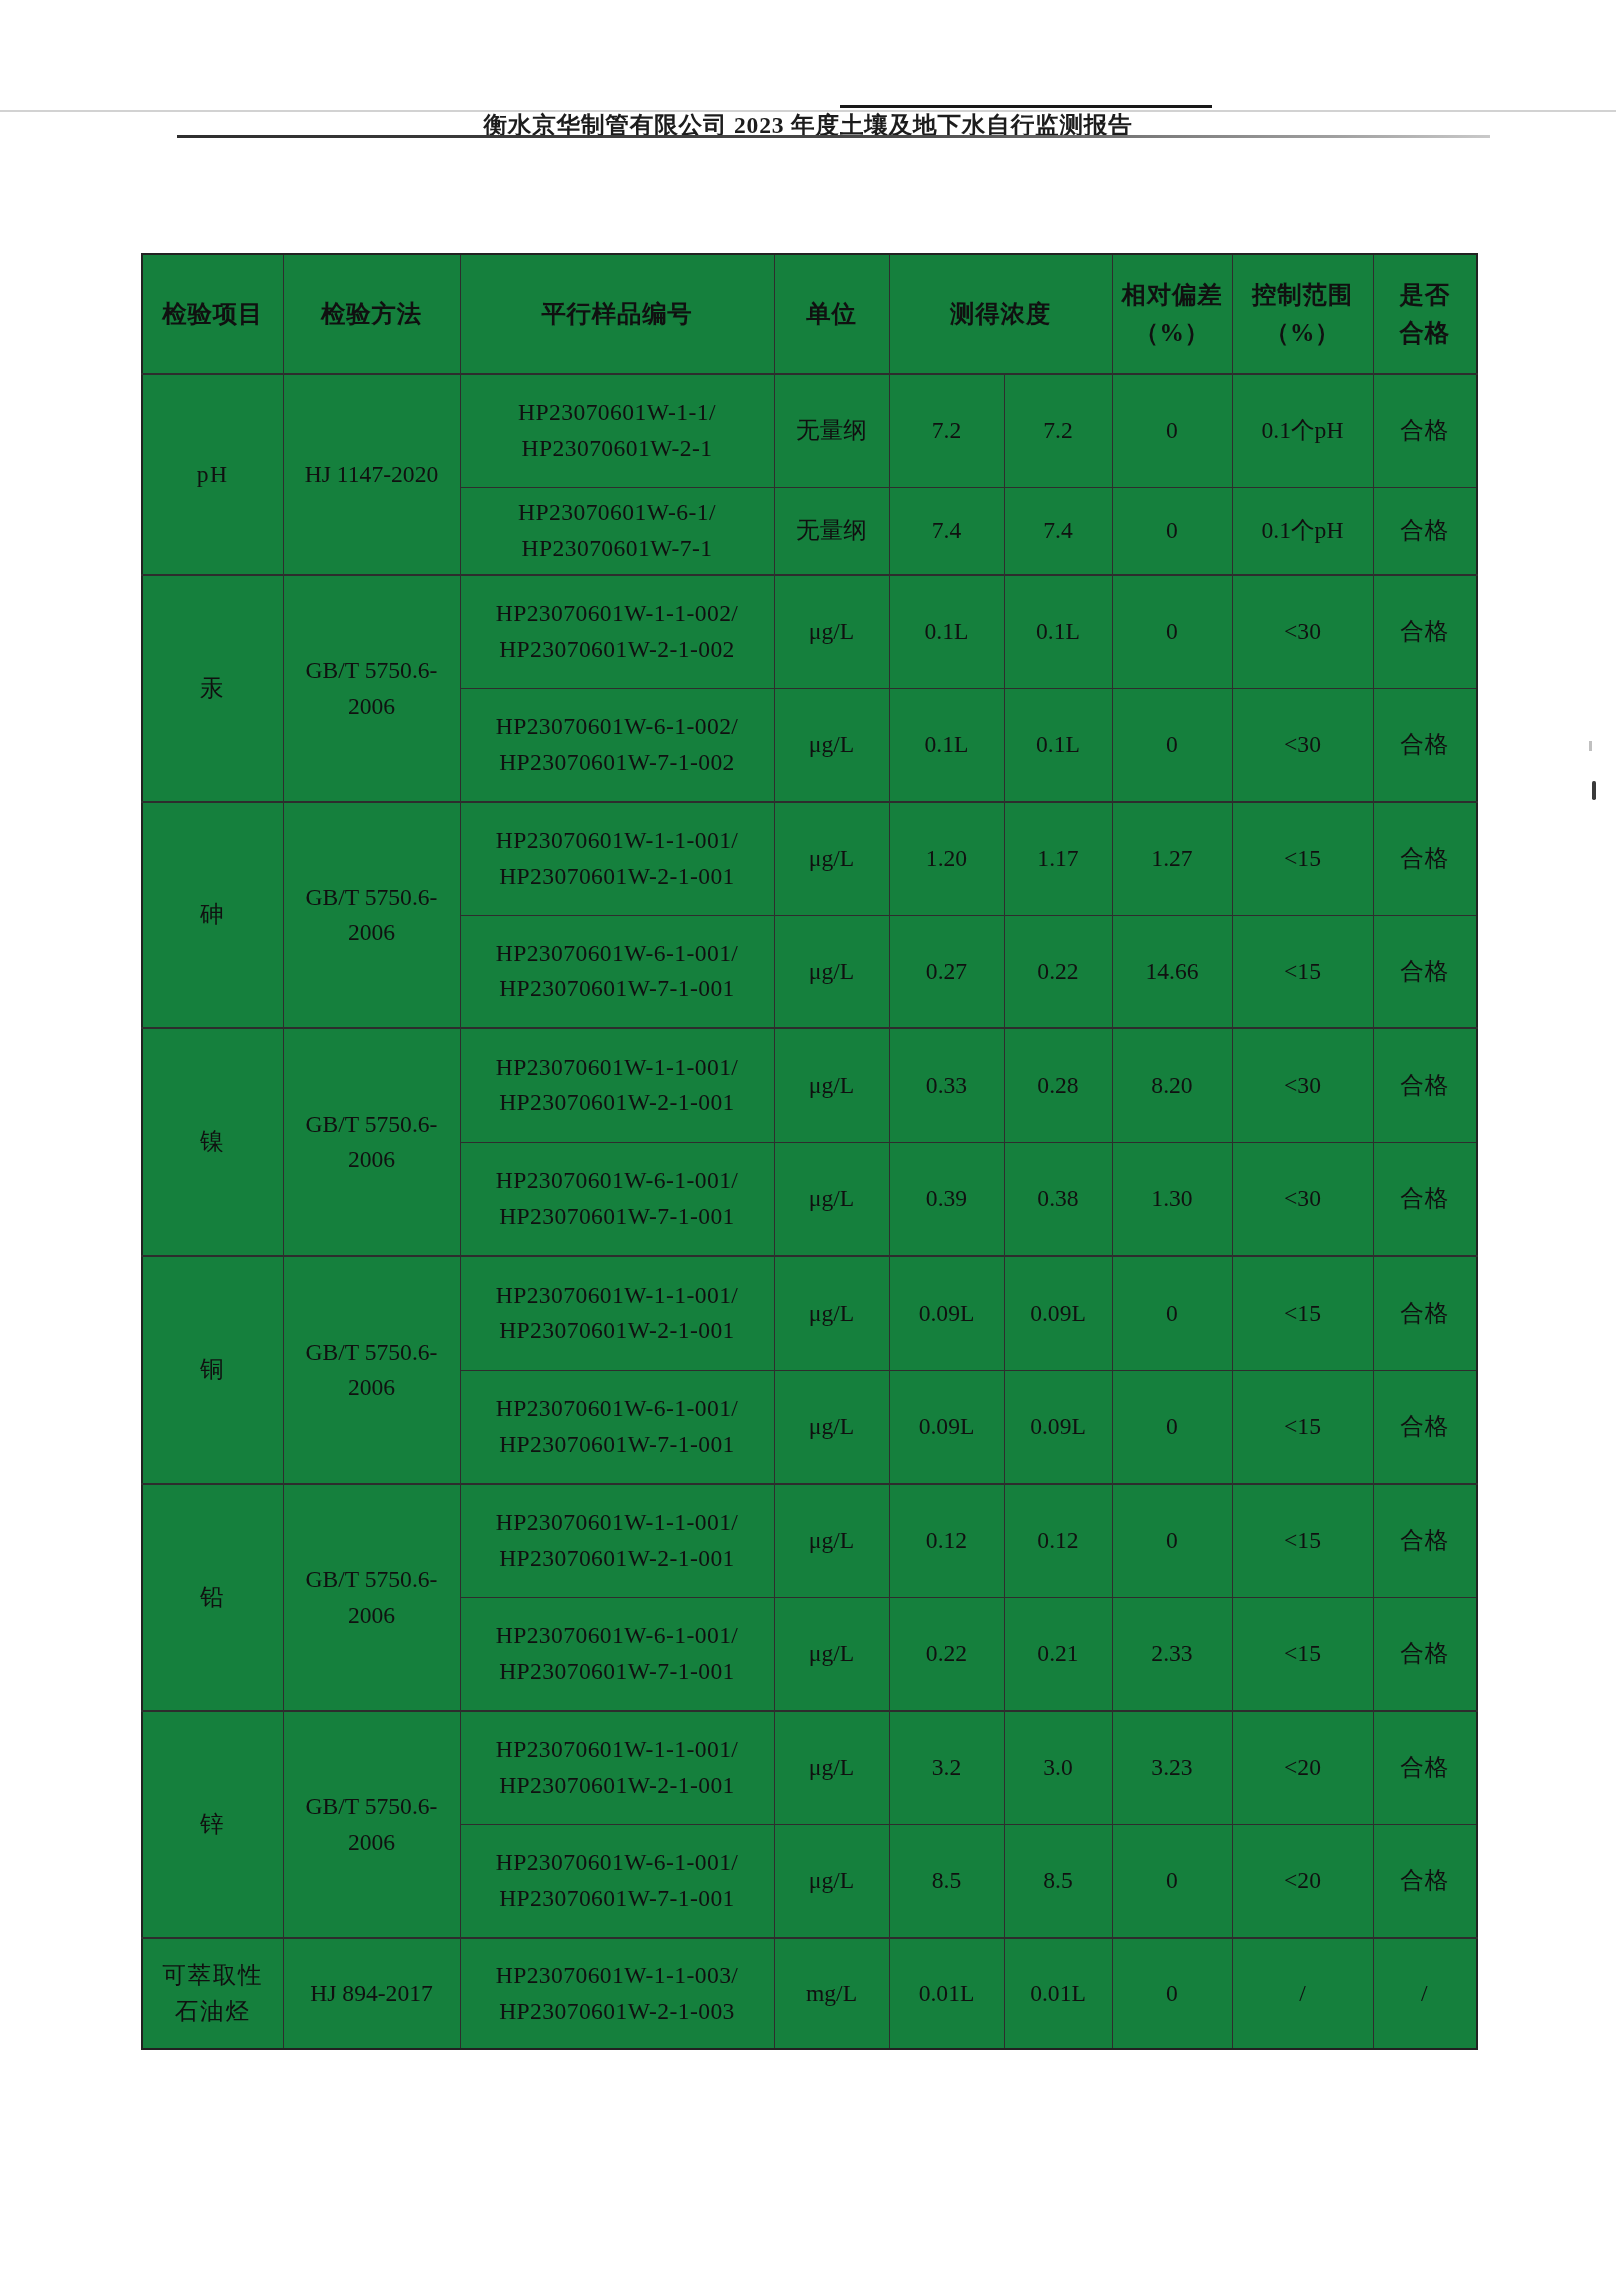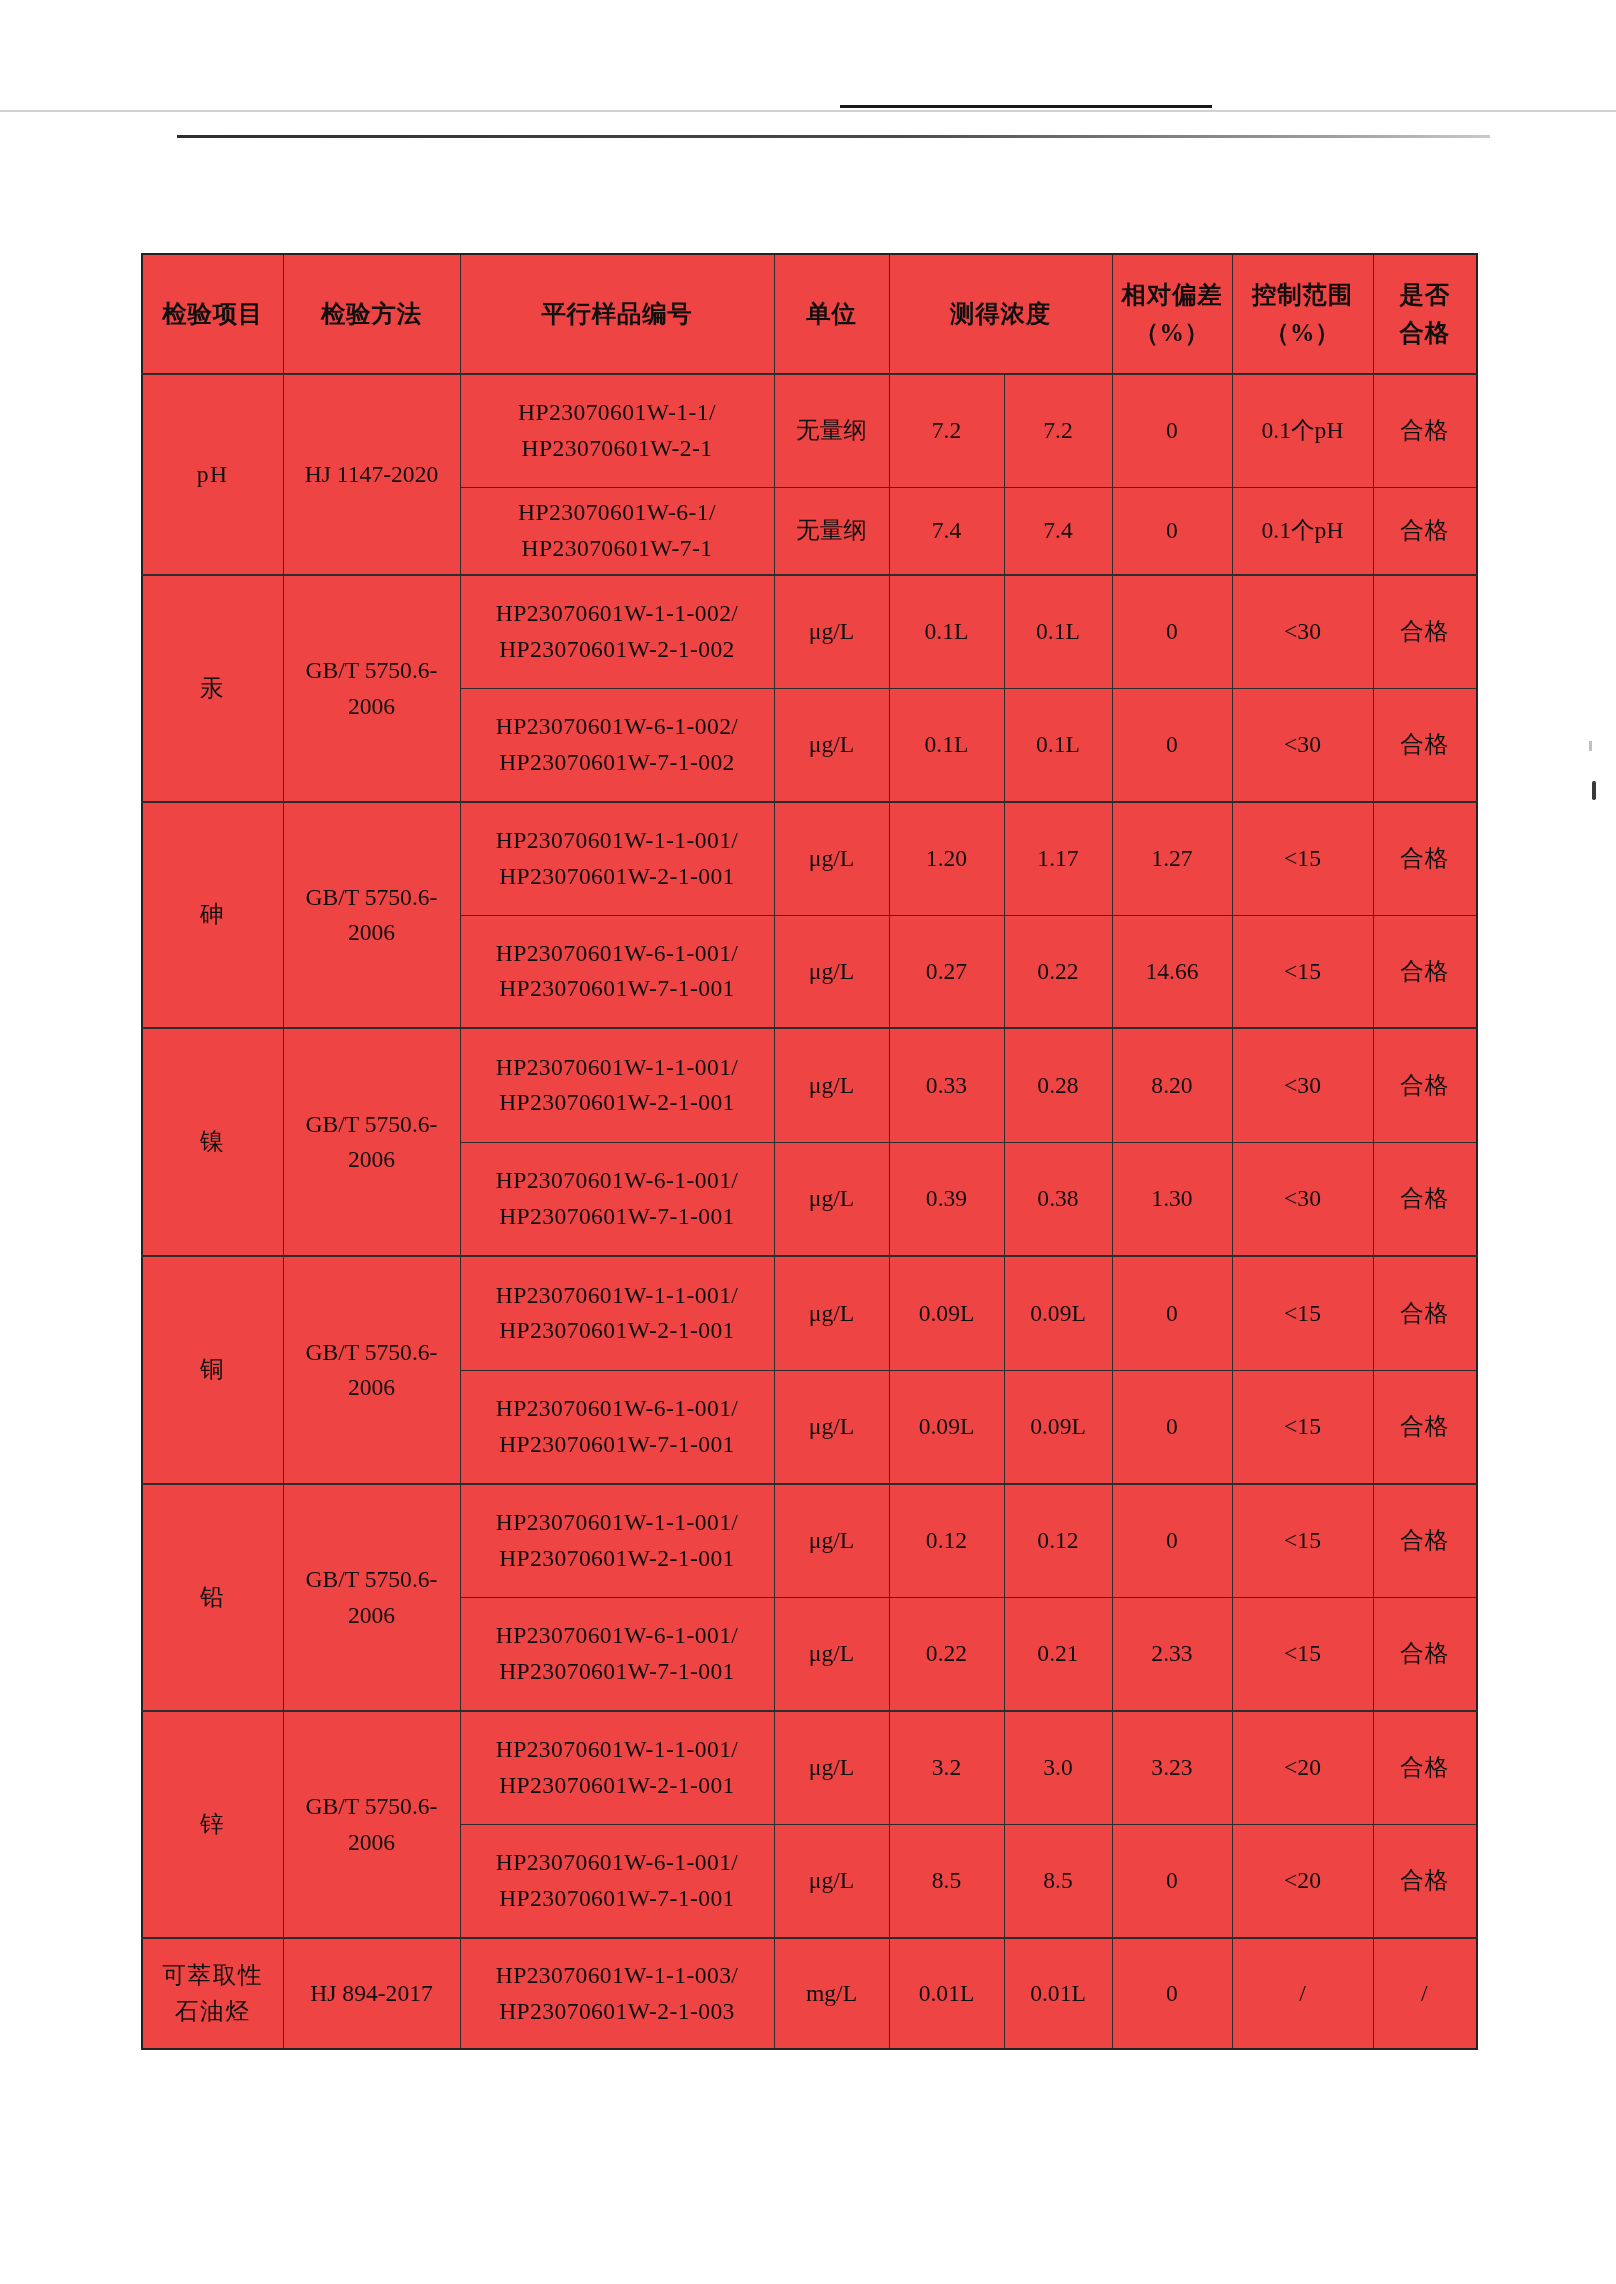--- a/index.html
+++ b/index.html
@@ -35,21 +35,21 @@
   .table-title {
     position: absolute; top: 214px; left: 0; width: 100%;
     text-align: center;
     font-size: 28px; font-weight: bold; letter-spacing: 1.7px;
     color: #0e0e0e;
   }
   
   table.report {
     position: absolute; top: 253px; left: 141px;
     border-collapse: collapse; table-layout: fixed;
-    background: #ef4444;
+    background: #15803d;
   }
   table.report th, table.report td {
     border: 1.7px solid #2d2d2d;
     text-align: center; vertical-align: middle;
     padding: 0;
     white-space: pre-line;
     font-size: 23.6px;
     line-height: 1.5;
     color: #101010;
     overflow: hidden;
@@ -83,20 +83,21 @@
     text-align: center; font-size: 24.4px; color: #1a1a1a;
   }
 </style>
 </head>
 <body>
 
 <div class="page">
 
   <div class="rule-faint"></div>
   <div class="rule-dash"></div>
+  <div class="doc-header">衡水京华制管有限公司 2023 年度土壤及地下水自行监测报告</div>
   <div class="rule-under"></div>
 
 
   <table class="report">
     <colgroup>
       <col style="width:141px">
       <col style="width:177px">
       <col style="width:314px">
       <col style="width:115px">
       <col style="width:115px">

